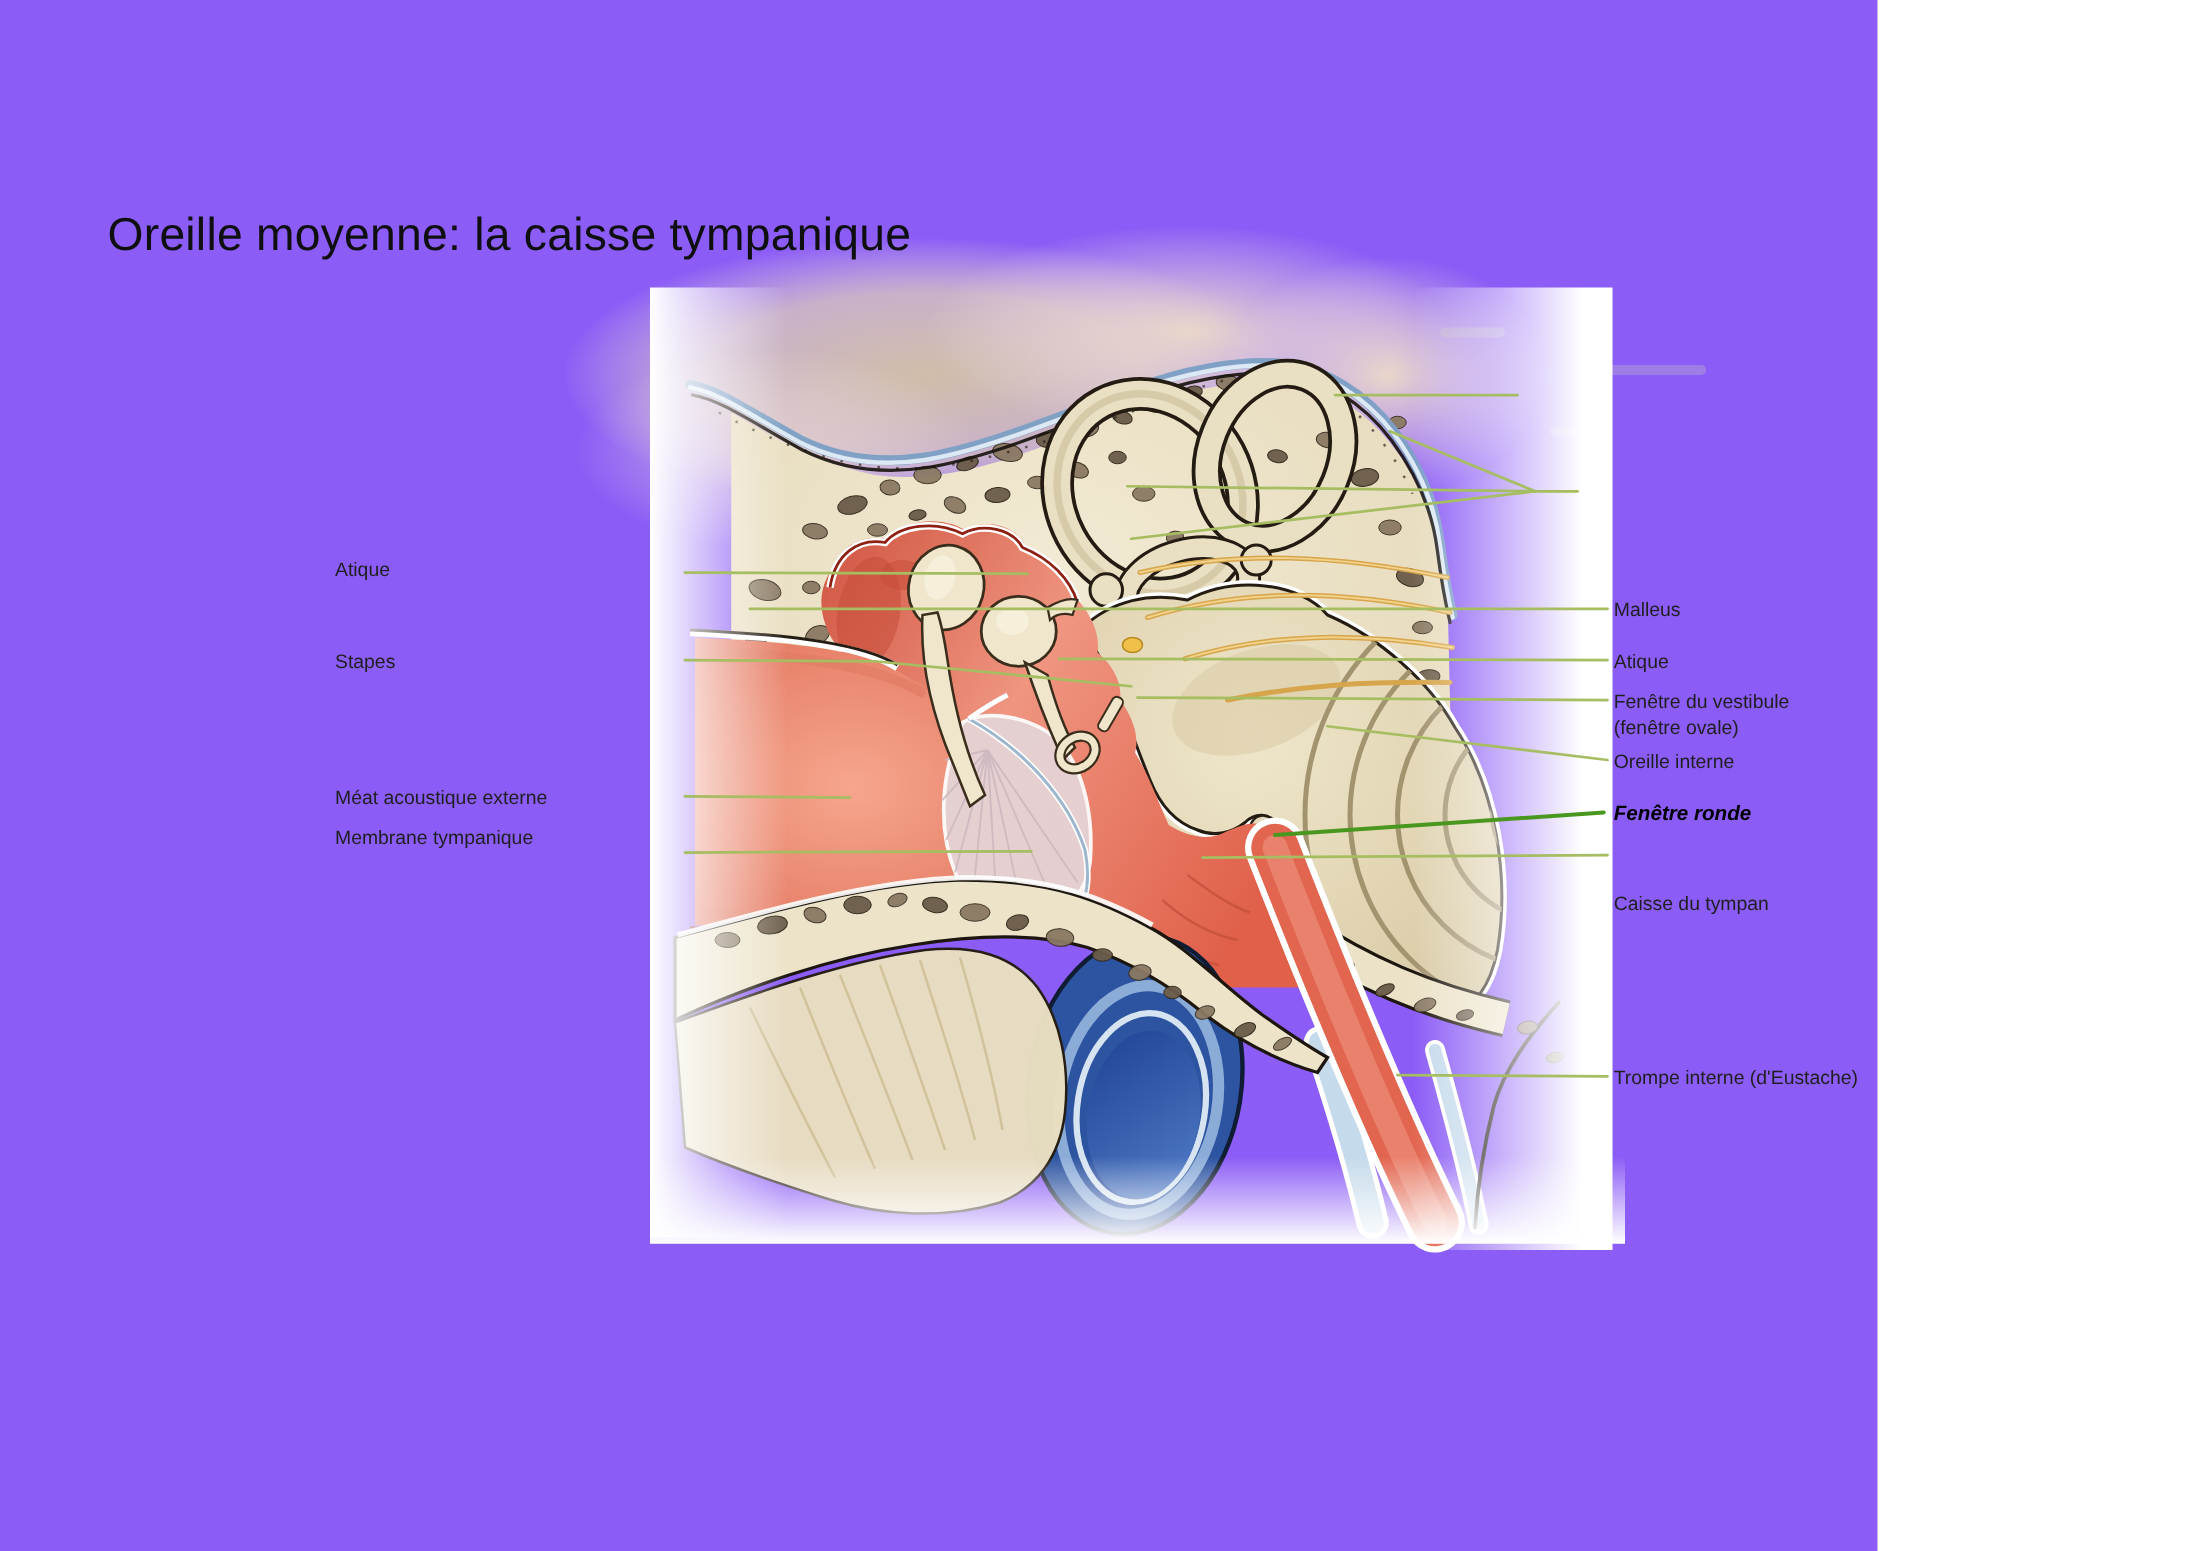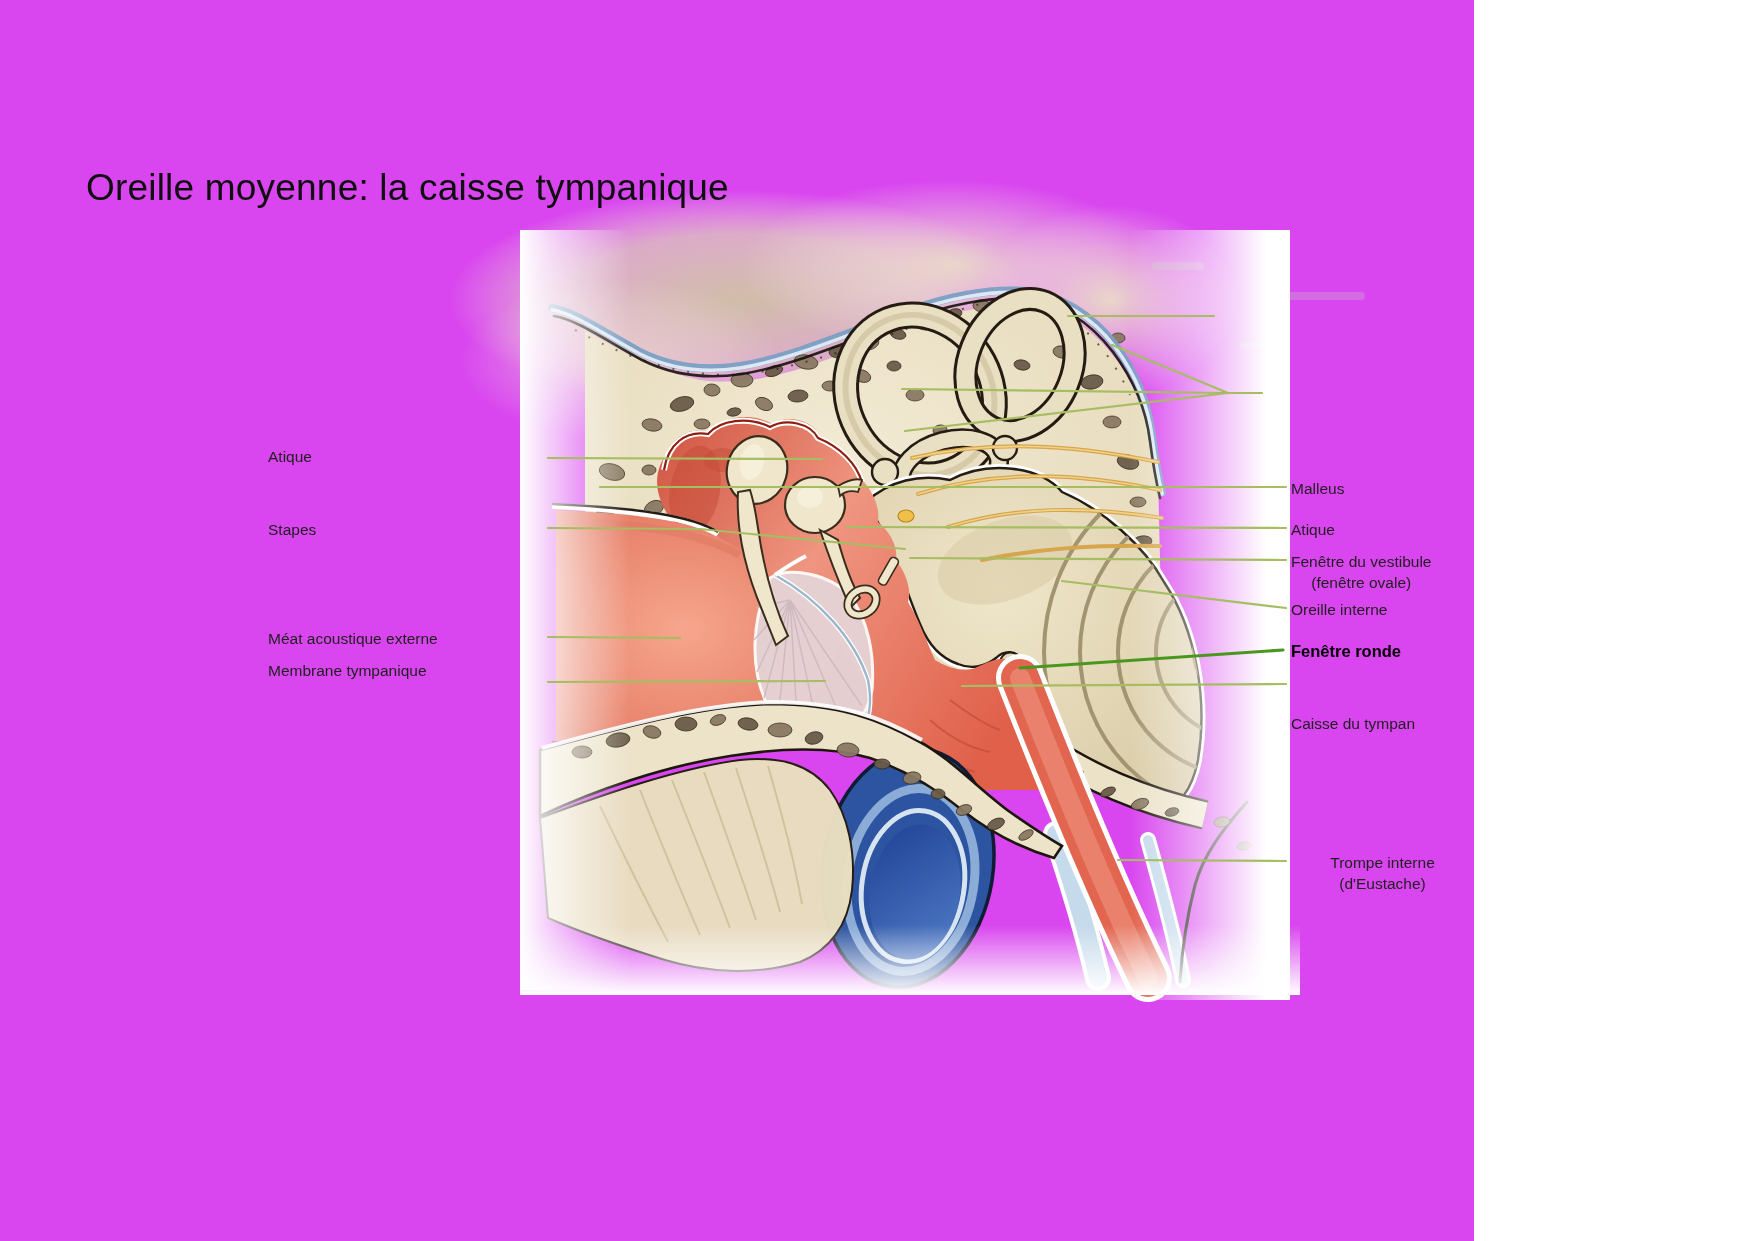--- a/index.html
+++ b/index.html
@@ -1,24 +1,24 @@
 <!DOCTYPE html>
 <html><head>
 <meta charset="utf-8">
 <style>
   html,body{margin:0;padding:0;background:#ffffff;}
-  .stage{position:relative;width:1474px;height:1241px;background:#d946ef;overflow:hidden;
-         font-family:"Liberation Sans","DejaVu Sans",sans-serif;}
+  .stage{position:relative;width:1474px;height:1241px;background:#8b5cf6;overflow:hidden;
+         font-family:"Liberation Sans","DejaVu Sans",sans-serif;padding-left:28px;}
   .art{position:absolute;left:0;top:0;width:1754px;height:1241px;}
   .title{position:absolute;left:86px;top:167px;font-size:37px;line-height:42px;color:#0f0f0f;
          letter-spacing:0.2px;white-space:nowrap;}
   .lbl{position:absolute;font-size:15.5px;line-height:21px;color:#1f1f1f;white-space:pre-line;}
   .lbl-left{width:270px;left:268px;text-align:left;}
-  .lbl-right{left:1291px;text-align:center;}
-  .lbl-bold{font-weight:bold;font-size:16.5px;color:#000;}
+  .lbl-right{left:1291px;text-align:left;}
+  .lbl-bold{font-weight:bold;font-size:16.5px;color:#000;font-style:italic;}
   .th{fill:#8a7963;stroke:#3a2f22;stroke-width:0.8;opacity:0.95;}
   .th2{fill:#6b5c49;stroke:#2f2518;stroke-width:0.8;opacity:0.95;}
 </style>
 </head>
 <body>
 
 <div class="stage">
 
   <svg class="art" viewBox="0 0 1754 1241" aria-hidden="true">
     <defs>

